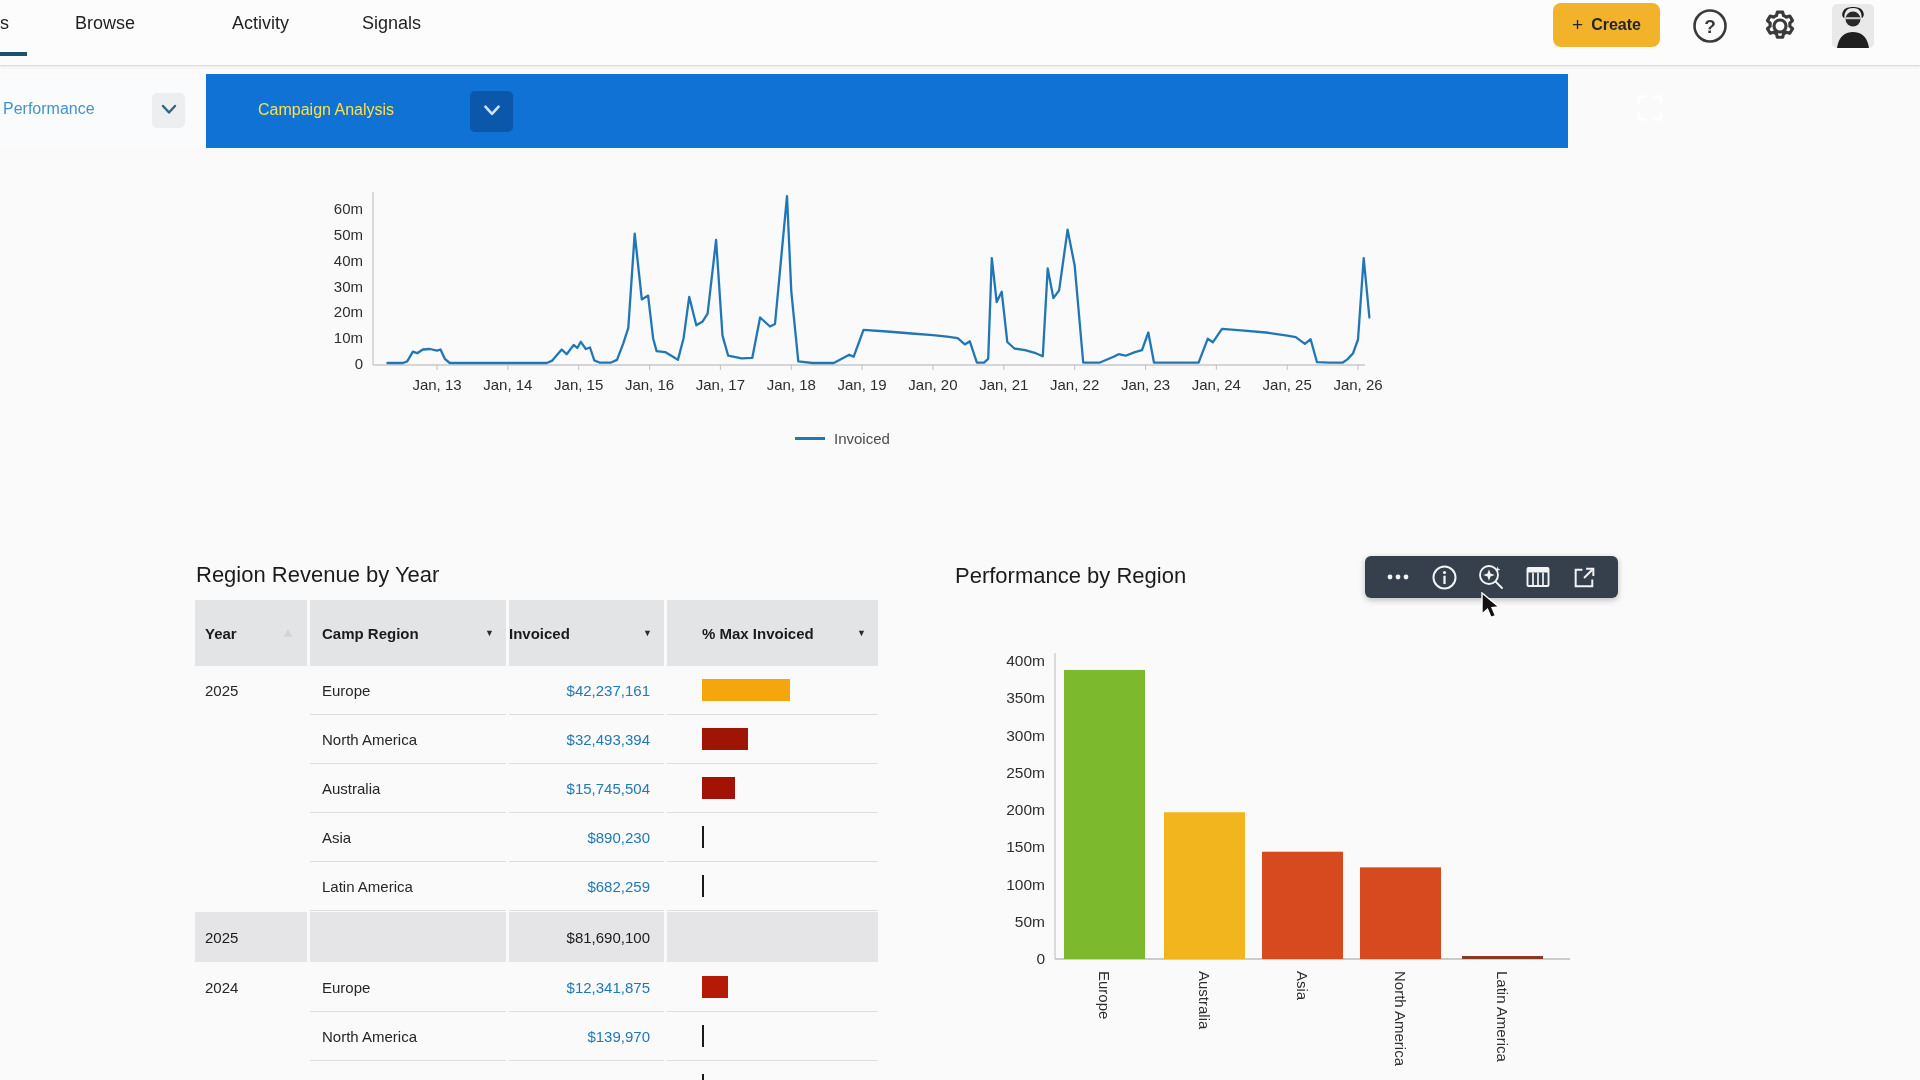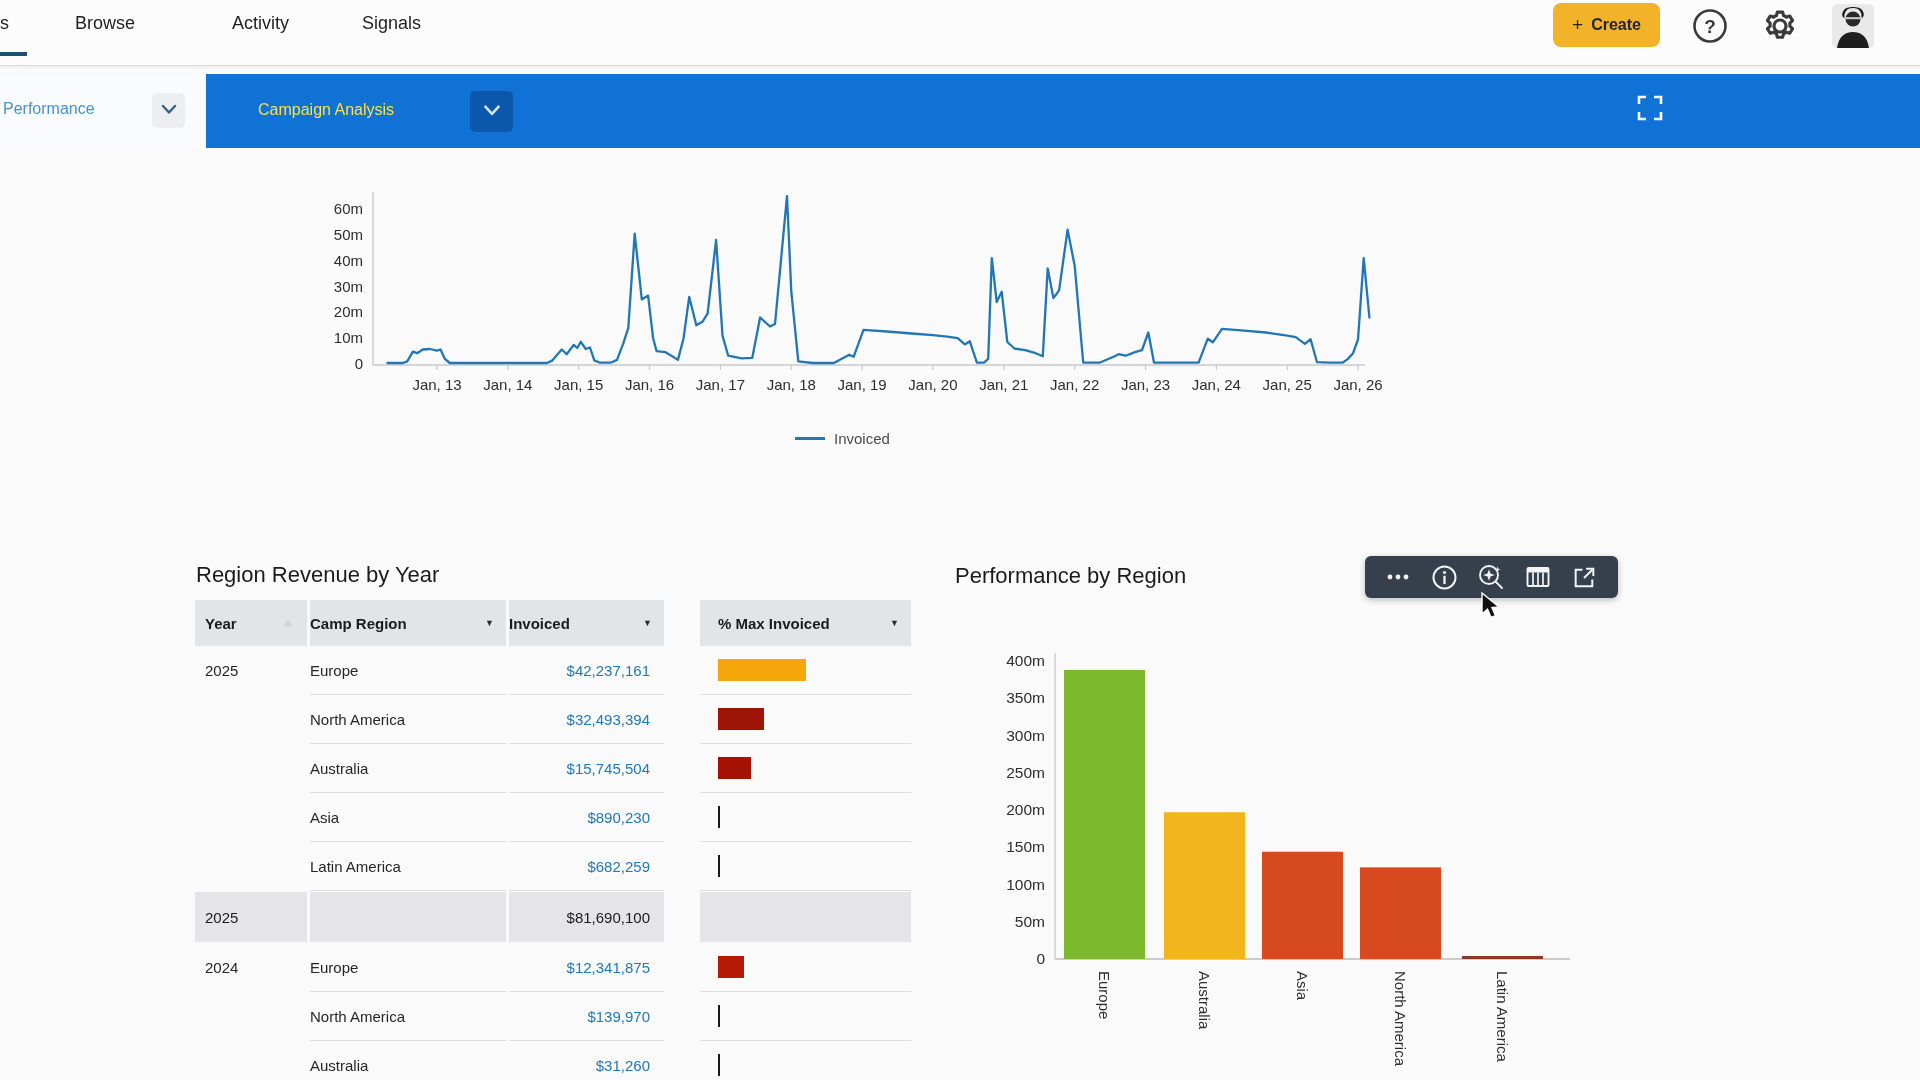--- a/index.html
+++ b/index.html
@@ -13,21 +13,21 @@
   .nav-tab { position:absolute; top:13px; font-size:18px; color:#1f1f1f; cursor:pointer; }
   .nav-underline { position:absolute; left:0; top:52px; width:27px; height:4px; background:#1d4f6e; }
   .create-btn { position:absolute; left:1553px; top:3px; width:107px; height:44px; background:#f2b32a;
                 border:none; border-radius:8px; font-size:16px; font-weight:bold; color:#22262e;
                 display:flex; align-items:center; justify-content:center; gap:8px; cursor:pointer;
                 font-family:"Liberation Sans", sans-serif; }
   .icon-btn { position:absolute; top:8px; width:40px; height:40px; display:flex; align-items:center;
               justify-content:center; cursor:pointer; }
 
   
-  .subnav { position:absolute; left:0; top:74px; width:1920px; height:74px; background:#0f72d4; }
+  .subnav { position:absolute; left:0; top:74px; width:1568px; height:74px; background:#0f72d4; }
   .subnav-left { position:absolute; left:0; top:0; width:206px; height:74px; background:#fafbfc;
                  display:flex; align-items:center; }
   .subnav-left-label { position:absolute; left:3px; top:26px; font-size:16px; color:#4394cb; white-space:nowrap; }
   .subnav-chevron-light { position:absolute; left:152px; top:19px; width:33px; height:35px; background:#eceef0;
                  border-radius:5px; display:flex; align-items:center; justify-content:center; cursor:pointer; }
   .subnav-view-label { position:absolute; left:258px; top:27px; font-size:16px; color:#fde047; }
   .subnav-chevron-dark { position:absolute; left:470px; top:17px; width:43px; height:41px; background:#0a57ab;
                  border-radius:5px; display:flex; align-items:center; justify-content:center; cursor:pointer; }
   .fullscreen-btn { position:absolute; left:1630px; top:90px; width:40px; height:40px; display:flex;
                  align-items:center; justify-content:center; cursor:pointer; z-index:6; }
@@ -41,24 +41,24 @@
   #bar-chart { position:absolute; left:985px; top:645px; }
   .chart-title { position:absolute; font-size:22px; color:#1b1b1b; }
   #table-title { left:196px; top:562px; }
   #bar-title { left:955px; top:563px; }
 
   
   #region-table { position:absolute; left:195px; top:600px; width:690px; }
   .t-row { display:flex; gap:3px; }
   .t-cell { flex:none; display:flex; align-items:center; }
   .c-year { width:112px; padding-left:10px; }
-  .c-region { width:196px; }
+  .c-region { width:196px; padding-left:12px; }
   .c-invoiced { width:155px; justify-content:flex-end; padding-right:14px; }
-  .c-bar { width:211px; padding-left:18px;margin-left:33px; }
-  .t-head { height:46px; }
+  .c-bar { width:211px; padding-left:35px; }
+  .t-head { height:66px; }
   .t-head .t-cell { background:#e3e4e6; font-size:15px; font-weight:bold; color:#1b1b1b; position:relative; }
   .head-caret { position:absolute; right:12px; top:50%; transform:translateY(-50%); font-size:9px; color:#2b2b2b; }
   .sort-up { position:absolute; right:14px; top:50%; transform:translateY(-50%); width:0; height:0;
              border-left:5px solid transparent; border-right:5px solid transparent; border-bottom:7px solid #d3d3d3; }
   .t-body-row { height:49px; }
   .t-body-row .t-cell { font-size:15px; color:#262626; }
   .t-body-row .bordered { border-bottom:1px solid #dedede; }
   .val-link { color:#2079b8; cursor:pointer;text-align:right; }
   .pct-bar { height:22px; }
   .t-sub-row { height:50px; margin:1px 0; }

